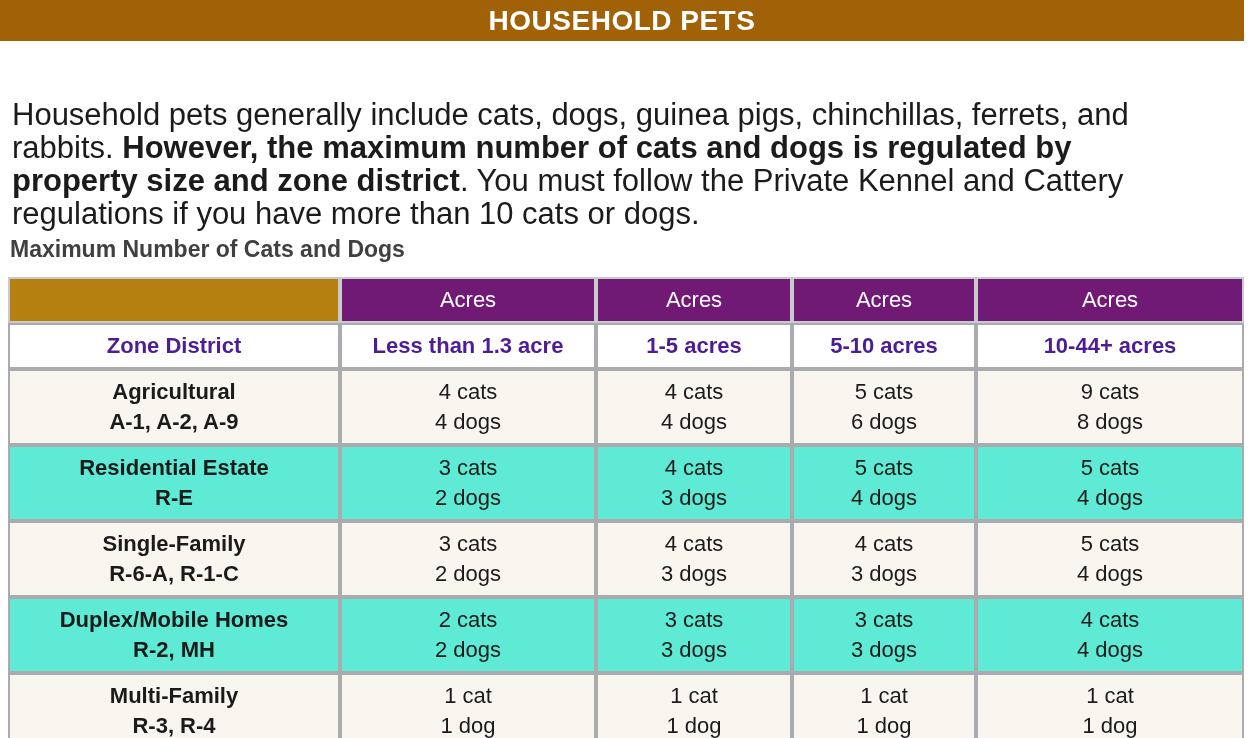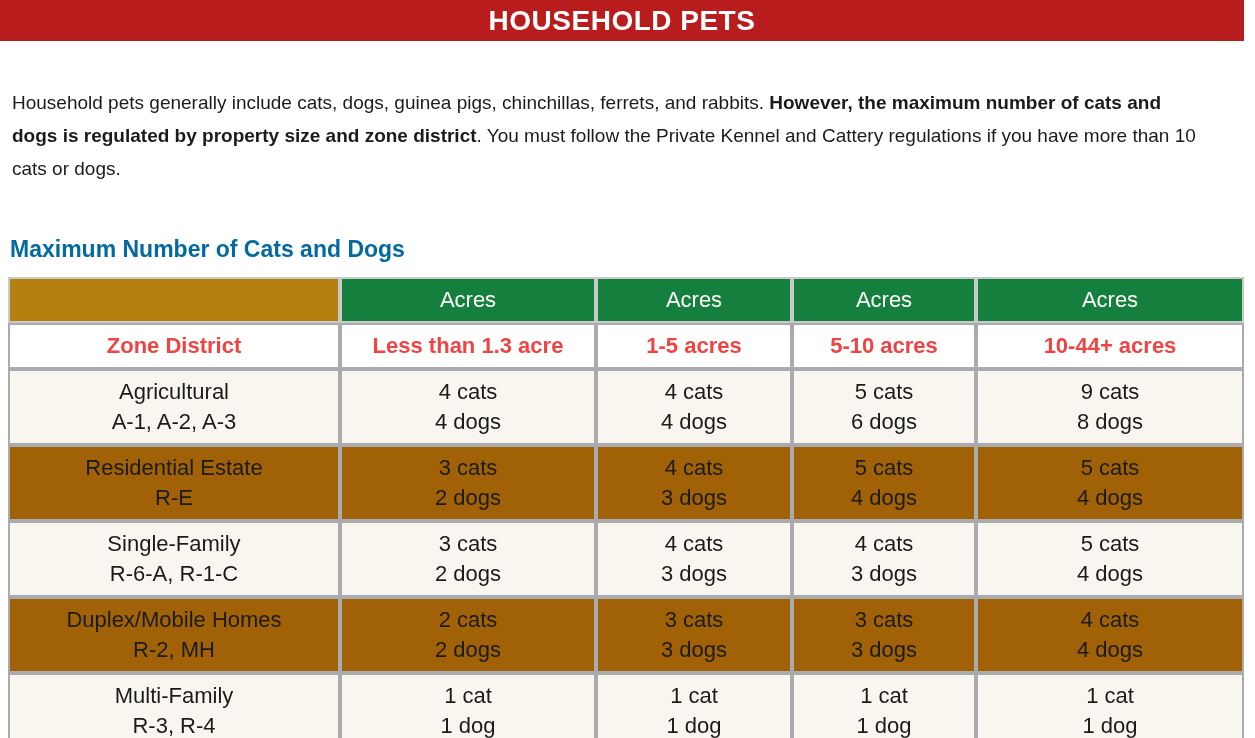--- a/index.html
+++ b/index.html
@@ -16,56 +16,56 @@
     overflow: hidden;
   }
 
   
   .banner {
     position: absolute;
     left: 0px;
     top: 0px;
     width: 1244px;
     height: 41px;
-    background: #b91c1c;
+    background: #a16207;
     display: flex;
     align-items: center;
     justify-content: center;
   }
   .banner-title {
     color: #ffffff;
     font-size: 28px;
     font-weight: bold;
     letter-spacing: 0.5px;
     text-transform: uppercase;
     line-height: 1;
     white-space: nowrap;
   }
 
   
   .intro {
     position: absolute;
     left: 12px;
     top: 67px;
     width: 1185px;
-    font-size: 19px;
+    font-size: 31px;
     line-height: 33px;
     color: #1b1b1b;
     font-weight: normal;
   }
   .intro b { font-weight: bold; }
 
   
   .subheading {
     position: absolute;
     left: 10px;
     top: 238px;
     font-size: 23px;
     font-weight: bold;
-    color: #0369a1;
+    color: #404040;
     line-height: 1;
   }
 
   
   .table-wrap {
     position: absolute;
     left: 8px;
     top: 277px;
     width: 1236px;
   }
@@ -84,50 +84,50 @@
   table.pets td, table.pets th {
     border: 2px solid #a9abae;
     text-align: center;
     vertical-align: middle;
     font-weight: normal;
     padding: 0;
   }
 
   
   tr.acres-row td {
-    background: #15803d;
+    background: #701a75;
     color: #ffffff;
     height: 42px;
     font-size: 22px;
     border-color: #c9cacb;
   }
   tr.acres-row td.corner-blank {
     background: #b5800f;
     color: transparent;
   }
 
   
   tr.subhead-row td {
     background: #ffffff;
-    color: #ef4444;
+    color: #4c1d95;
     font-weight: bold;
     height: 42px;
     font-size: 22px;
   }
 
   
   tr.data-row td {
     height: 72px;
     font-size: 22px;
     color: #1b1b1b;
     line-height: 30px;
   }
   tr.data-row.shade td { background: #f9f6f0; }
-  tr.data-row.plain td { background: #a16207; }
-  tr.data-row td.zone { font-weight: normal; }
+  tr.data-row.plain td { background: #5eead4; }
+  tr.data-row td.zone { font-weight: bold; }
   .cell-lines { display: block; }
   .cell-lines span { display: block; }
 </style>
 </head>
 <body>
 
 <div class="banner">
   <div class="banner-title">HOUSEHOLD PETS</div>
 </div>
 
@@ -156,21 +156,21 @@
           <td>Zone District</td>
           <td>Less than 1.3 acre</td>
           <td>1-5 acres</td>
           <td>5-10 acres</td>
           <td>10-44+ acres</td>
         </tr>
         <tr class="data-row shade">
           <td class="zone">
             <span class="cell-lines">
               <span>Agricultural</span>
-              <span>A-1, A-2, A-3</span>
+              <span>A-1, A-2, A-9</span>
             </span>
           </td>
           <td>
             <span class="cell-lines">
               <span>4 cats</span>
               <span>4 dogs</span>
             </span>
           </td>
           <td>
             <span class="cell-lines">

